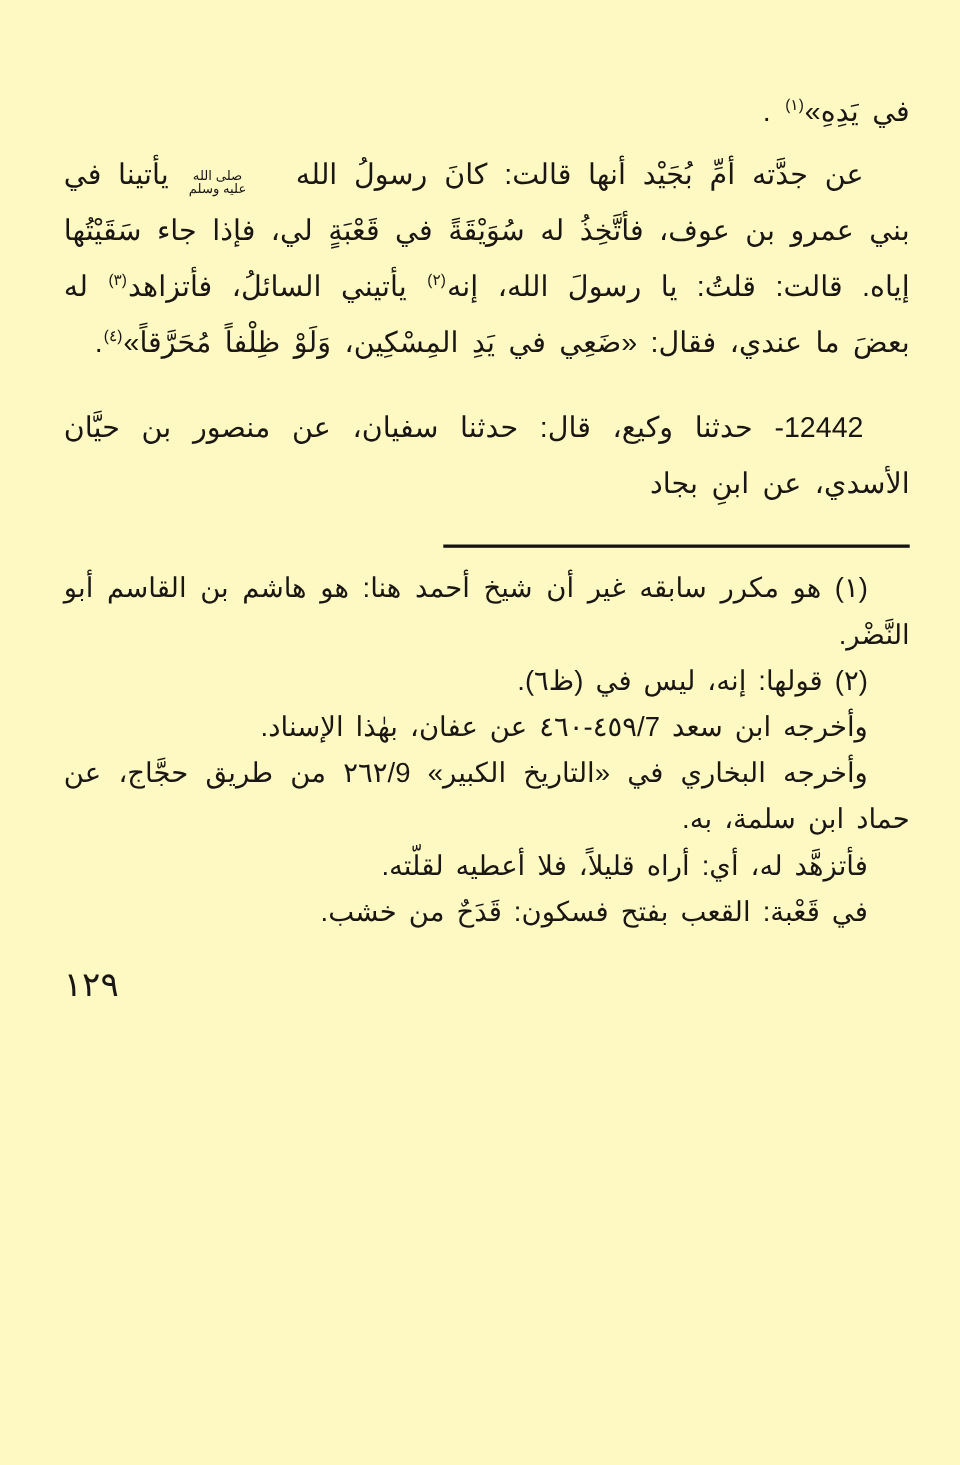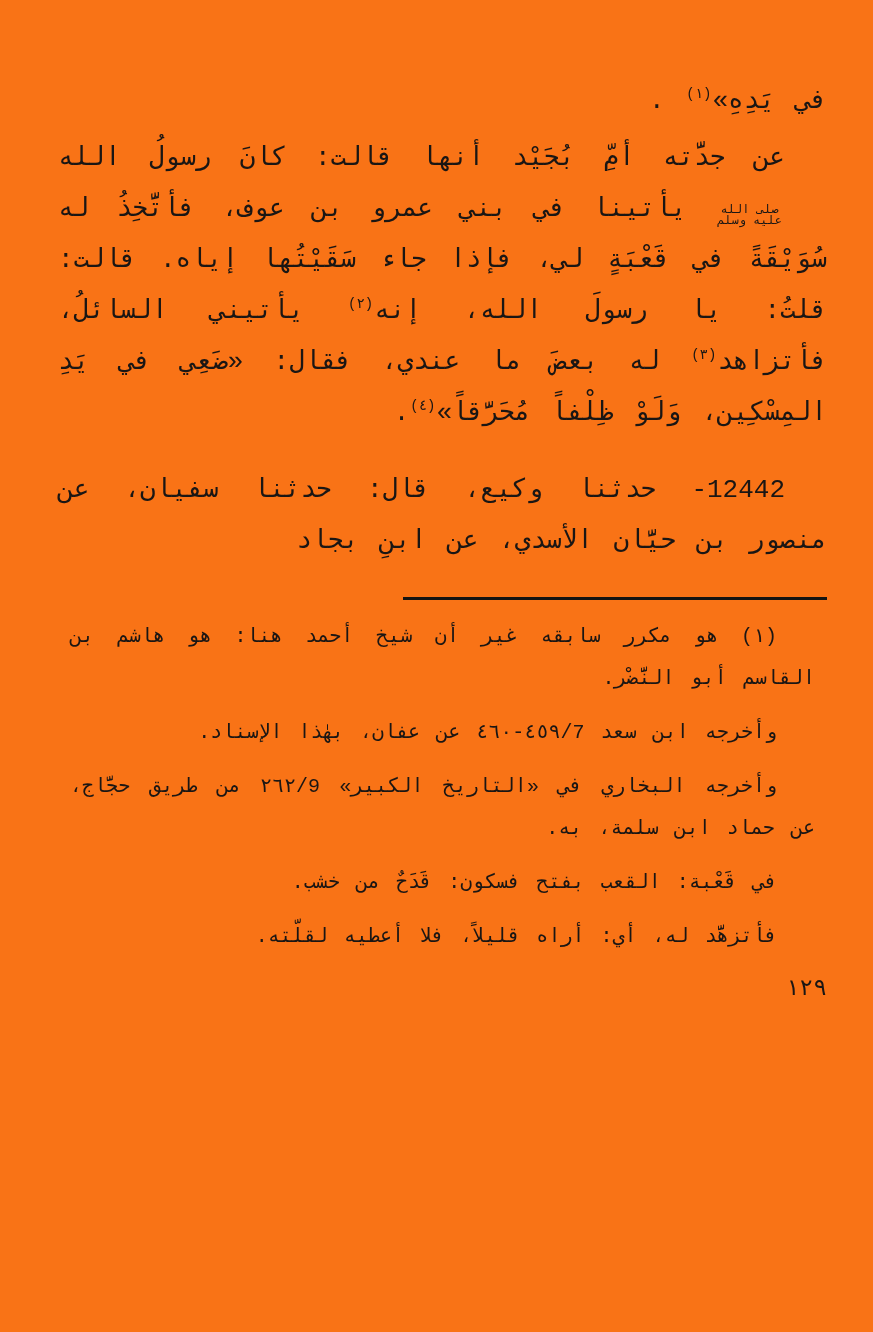--- a/index.html
+++ b/index.html
@@ -5,24 +5,24 @@
   html, body {
     margin: 0;
     padding: 0;
     background: #ffffff;
   }
   .page {
     position: relative;
     width: 873px;
     height: 1332px;
     margin: 0;
-    background: #f97316;
+    background: #fef9c3;
     overflow: hidden;
     direction: rtl;
-    font-family: Liberation Mono, monospace;
+    font-family: Liberation Sans, sans-serif;
     color: #1a1614;
   }
   .content {
     padding: 76px 46px 0 58px;
   }
   
   .body-text p {
     margin: 0;
     font-size: 26px;
     line-height: 51px;
@@ -58,33 +58,33 @@
   }
   
   .separator {
     width: 424px;
     height: 0;
     border-top: 3px solid #161412;
     margin: 30px 0 16px auto; 
   }
   
   .footnotes p {
-    margin: 12px;
-    font-size: 20px;
+    margin: 0;
+    font-size: 25px;
     line-height: 42px;
     text-align: justify;
     text-indent: 38px;
     word-spacing: 4px;
     letter-spacing: 0;
   }
   
   .page-number {
-    margin-top: 16px;
-    text-align: right;
-    font-size: 23px;
+    margin-top: 26px;
+    text-align: left;
+    font-size: 31px;
     letter-spacing: 2px;
   }
 </style>
 </head>
 <body>
 
 <div class="page">
   <div class="content">
 
     <section class="body-text">
@@ -95,22 +95,23 @@
       <p class="hadith matn"><span>عن جدَّته أمِّ بُجَيْد أنها قالت: كانَ رسولُ الله</span><span class="saw"><span>صلى الله</span><span>عليه وسلم</span></span><span> يأتينا في بني عمرو بن عوف، فأتَّخِذُ له سُوَيْقَةً في قَعْبَةٍ لي، فإذا جاء سَقَيْتُها إياه. قالت: قلتُ: يا رسولَ الله، إنه</span><sup class="fn-ref">(٢)</sup><span> يأتيني السائلُ، فأتزاهد</span><sup class="fn-ref">(٣)</sup><span> له بعضَ ما عندي، فقال: «ضَعِي في يَدِ المِسْكِين، وَلَوْ ظِلْفاً مُحَرَّقاً»</span><sup class="fn-ref">(٤)</sup><span>.</span></p>
 
       <p class="hadith isnad-2">12442- حدثنا وكيع، قال: حدثنا سفيان، عن منصور بن حيَّان الأسدي، عن ابنِ بجاد</p>
 
     </section>
 
     <div class="separator"></div>
 
     <section class="footnotes">
       <p>(١) هو مكرر سابقه غير أن شيخ أحمد هنا: هو هاشم بن القاسم أبو النَّضْر.</p>
+      <p>(٢) قولها: إنه، ليس في (ظ٦).</p>
       <p>وأخرجه ابن سعد ٤٥٩/7-٤٦٠ عن عفان، بهٰذا الإسناد.</p>
       <p>وأخرجه البخاري في «التاريخ الكبير» ٢٦٢/9 من طريق حجَّاج، عن حماد ابن سلمة، به.</p>
+      <p>فأتزهَّد له، أي: أراه قليلاً، فلا أعطيه لقلّته.</p>
       <p>في قَعْبة: القعب بفتح فسكون: قَدَحٌ من خشب.</p>
-      <p>فأتزهَّد له، أي: أراه قليلاً، فلا أعطيه لقلّته.</p>
     </section>
 
     <div class="page-number">١٢٩</div>
 
   </div>
 </div>
 
 </body></html>

